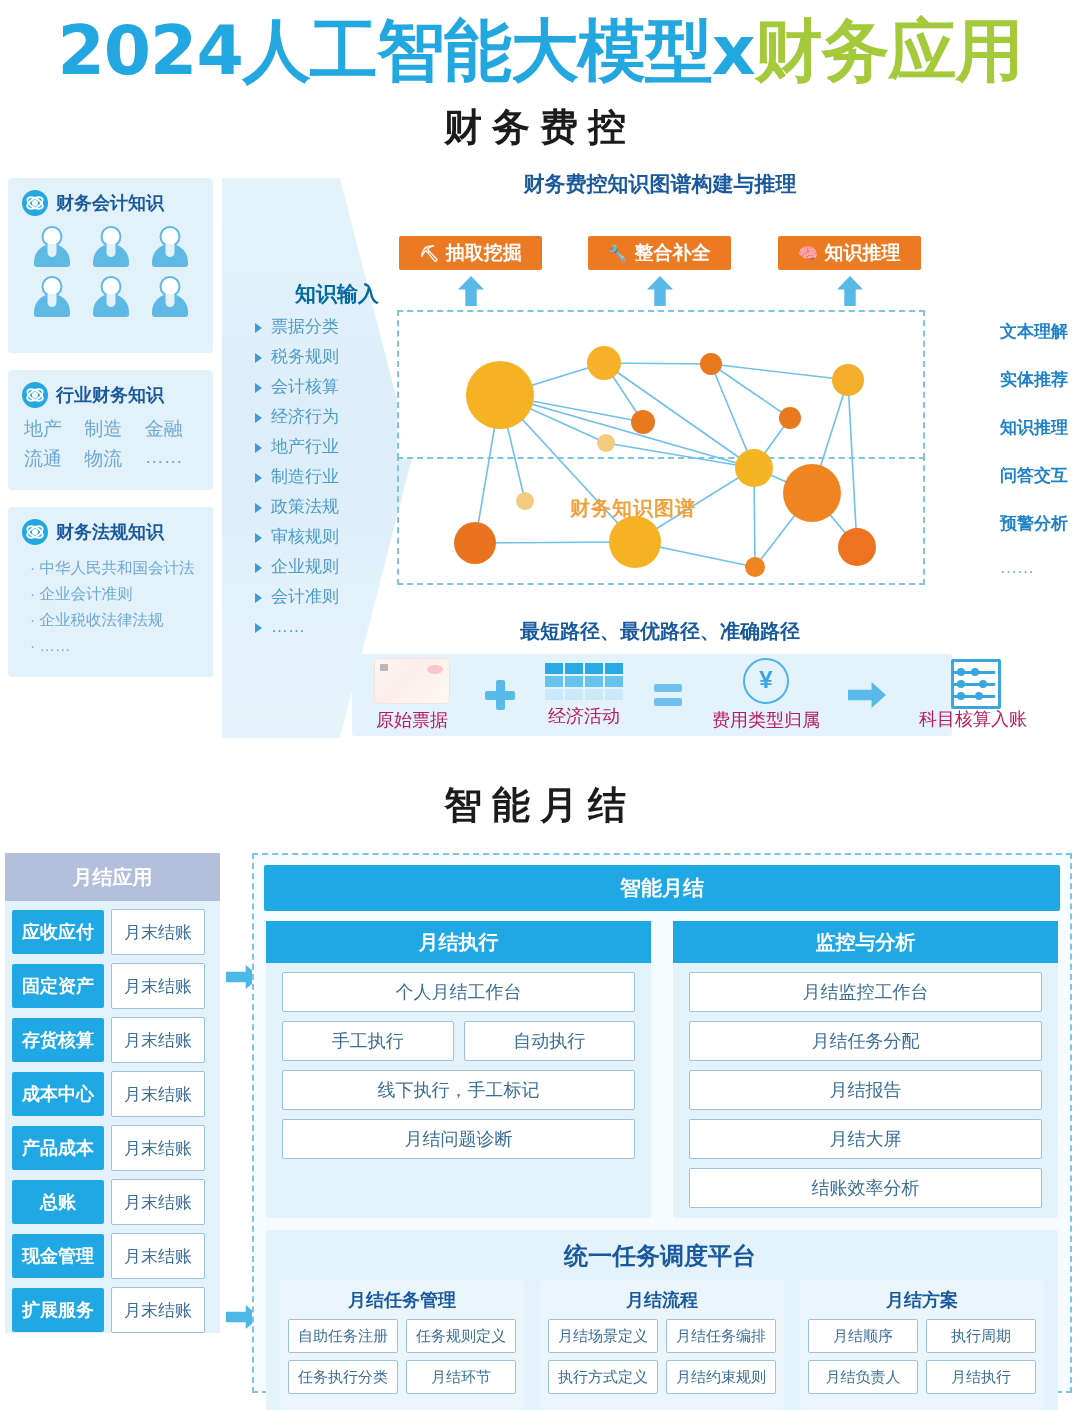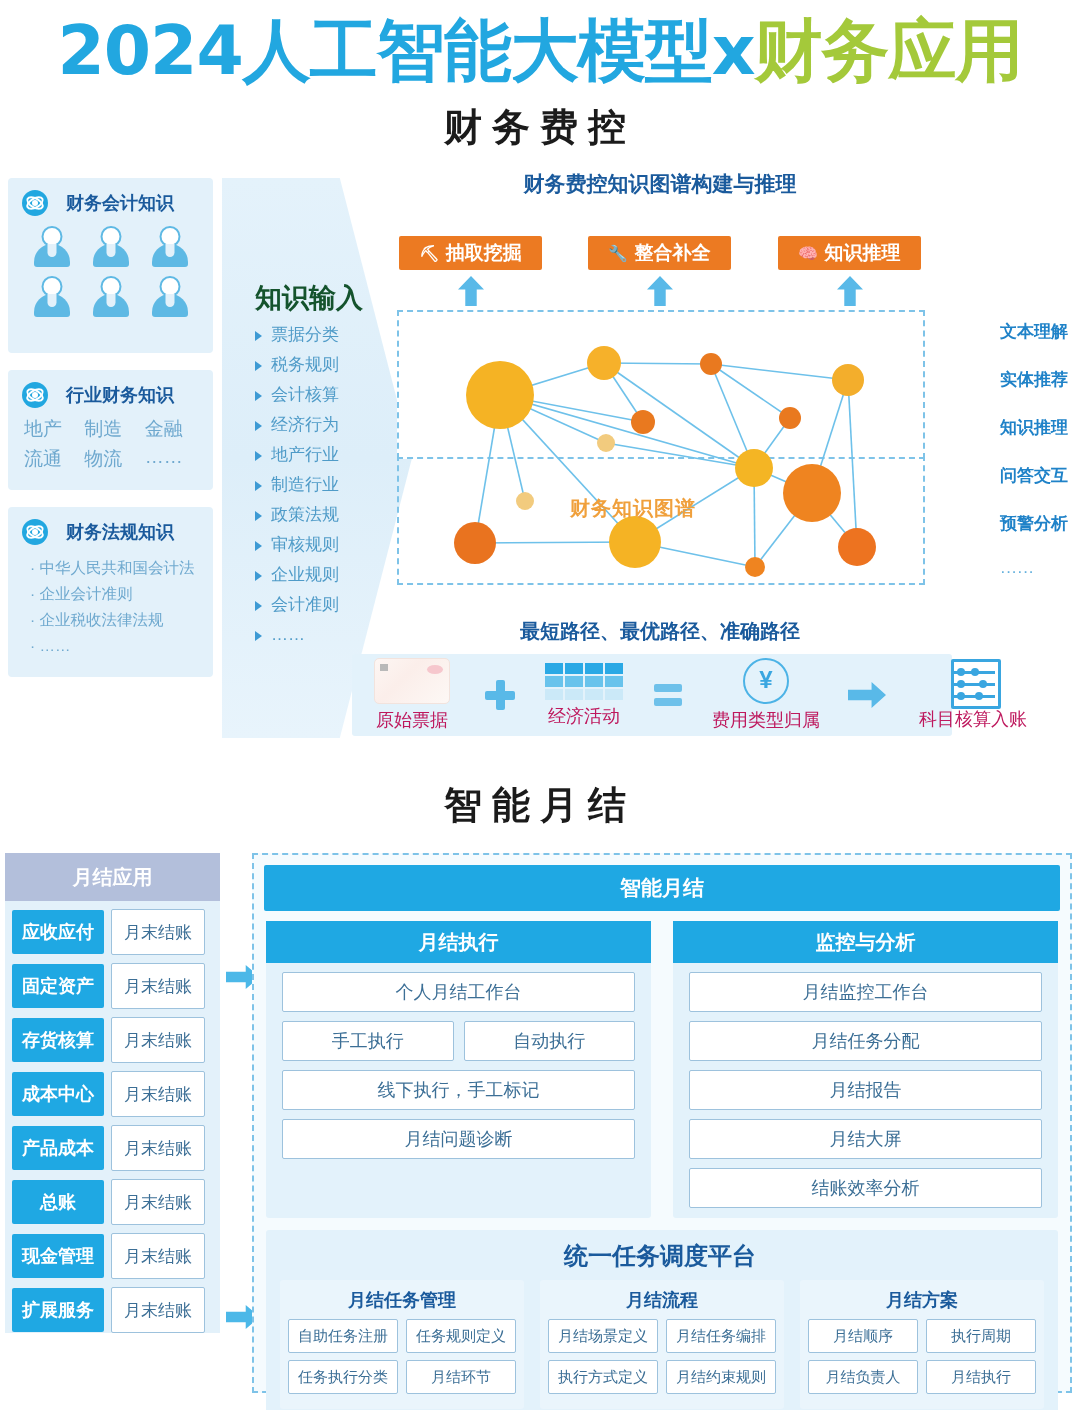--- a/index.html
+++ b/index.html
@@ -37,21 +37,21 @@
   .funnel{
     position:absolute;left:222px;top:8px;width:190px;height:560px;
     background:linear-gradient(180deg,#e4f2fb 0%,#ddeef9 50%,#e8f4fc 100%);
     clip-path:polygon(0 0, 62% 0, 100% 50%, 62% 100%, 0 100%);
   }
 
   .kcard{
     position:absolute;left:8px;width:205px;
     background:#e3f1fa;border-radius:4px;
   }
-  .kcard-hd{display:flex;align-items:center;gap:18px;padding:12px 0 6px 14px;}
+  .kcard-hd{display:flex;align-items:center;gap:8px;padding:12px 0 6px 14px;}
   .atom{
     width:26px;height:26px;border-radius:50%;
     background:#22a7e0;position:relative;flex:0 0 auto;
   }
   .atom::before{
     content:"";position:absolute;left:50%;top:50%;
     width:15px;height:7px;border:2px solid #fff;border-radius:50%;
     transform:translate(-50%,-50%) rotate(30deg);
   }
   .atom::after{
@@ -84,21 +84,21 @@
   }
 
   .tagrow{display:flex;padding:2px 8px 2px 16px;font-size:19px;color:#6fa9cf;}
   .tagrow span{width:64px;}
 
   .lawlist{padding:4px 14px 14px 22px;}
   .lawlist div{font-size:15.5px;color:#6fa9cf;line-height:26px;}
 
   
   .kin{position:absolute;left:255px;top:110px;width:140px;}
-  .kin-title{font-size:27px;font-weight:bold;color:#14532d;margin-bottom:4px;}
+  .kin-title{font-size:21px;font-weight:bold;color:#0369a1;margin-bottom:4px;margin-left:40px;}
   .kin li{
     list-style:none;font-size:17px;color:#4f9bc8;line-height:30px;
     position:relative;padding-left:16px;
   }
   .kin li::before{
     content:"";position:absolute;left:0;top:11px;
     border-left:7px solid #3d9ad4;
     border-top:5px solid transparent;border-bottom:5px solid transparent;
   }
   .kin ul{margin:0;padding:0;}

